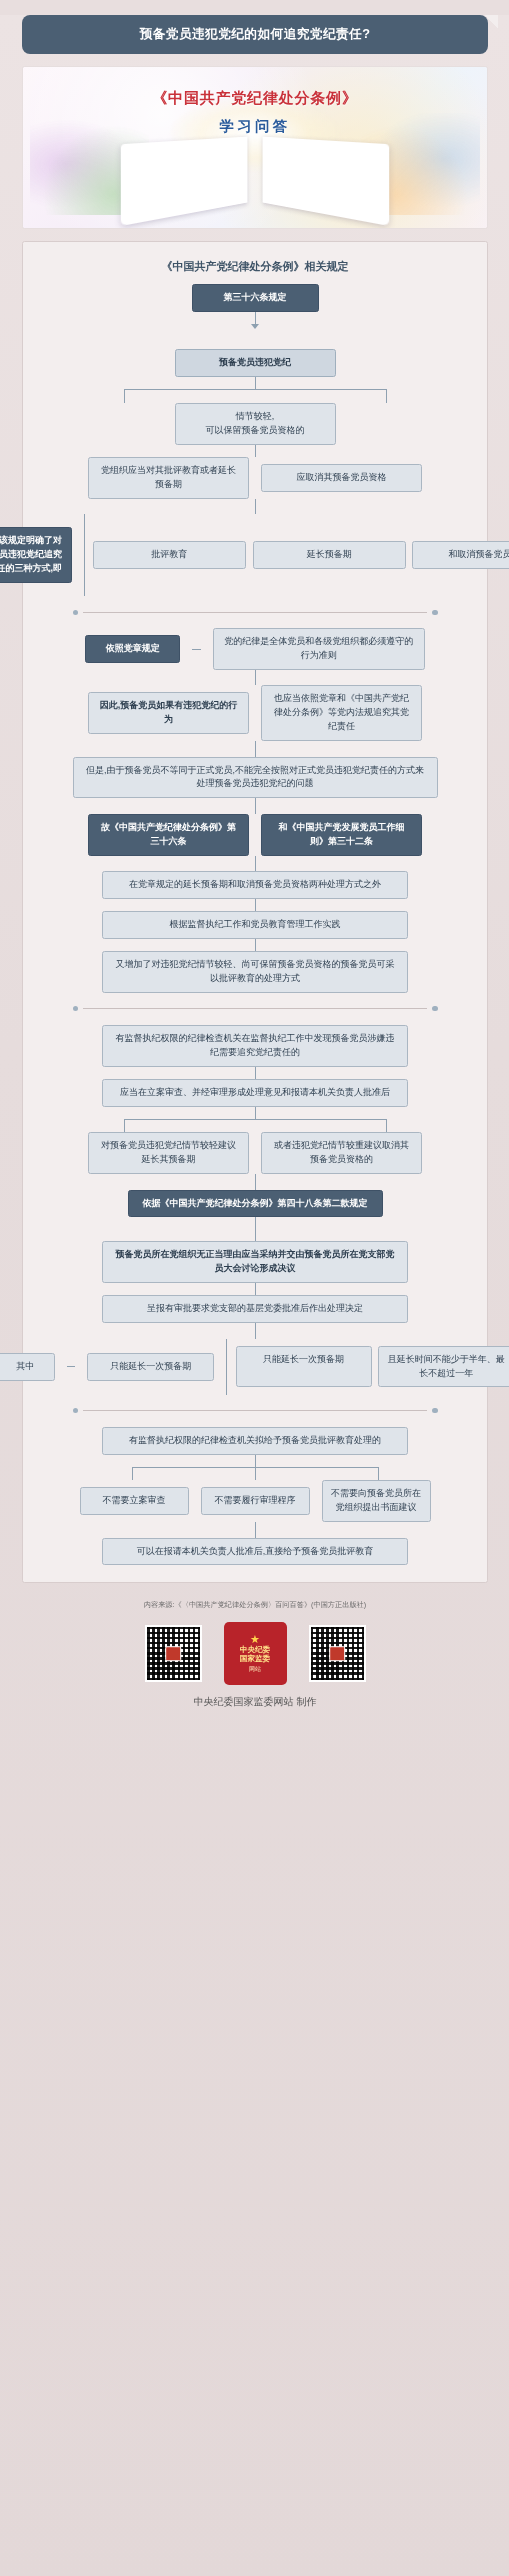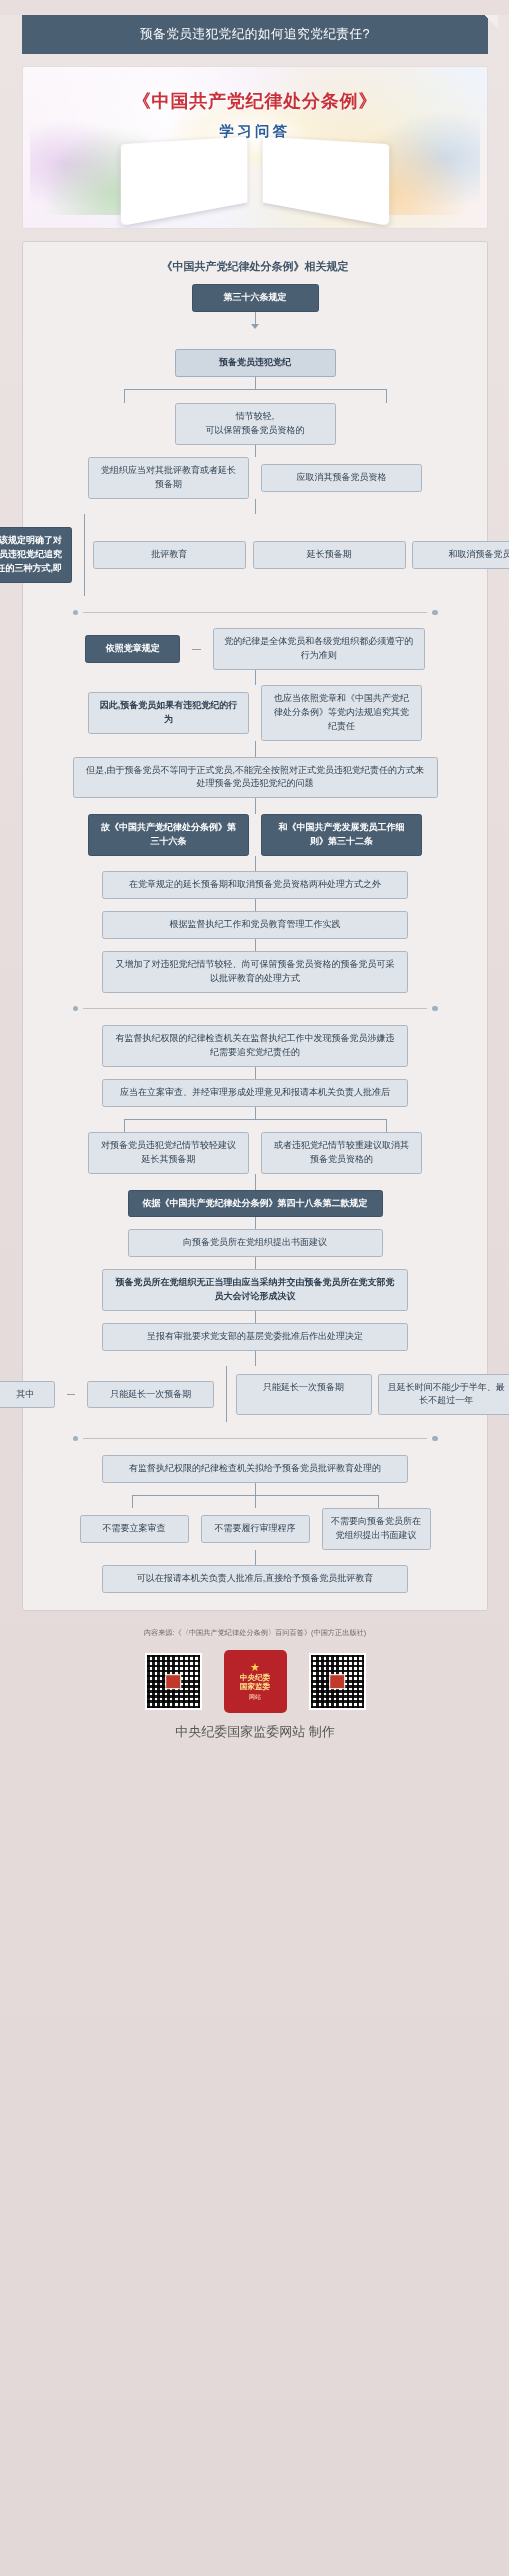--- a/index.html
+++ b/index.html
@@ -19,23 +19,23 @@
     padding:0 0 17px 0;
   }
   
   .header-bar{
     margin:15.3px 22px 0 22px;
     background:#4b5f73;
     color:#ffffff;
     text-align:center;
     padding:11px 8.5px;
     font-size:12.7px;
-    font-weight:normal;
+    font-weight:bold;
     letter-spacing:0.4px;
-    border-radius:0;
+    border-radius:8px;
   }
   
   .hero{
     margin:12px 22px 0 22px;
     height:161px;
     border-radius:2.5px;
     position:relative;
     overflow:hidden;
     background:
       radial-gradient(circle at 30% 30%, rgba(255,255,255,.85) 0%, rgba(255,255,255,0) 45%),
@@ -65,21 +65,21 @@
   .hero .glow{
     position:absolute;left:50%;top:29px;transform:translateX(-50%);
     width:170px;height:76px;border-radius:50%;
     background:radial-gradient(ellipse,rgba(255,255,255,.95) 0%,rgba(255,245,210,.45) 45%,rgba(255,255,255,0) 75%);
     filter:blur(1.7px);
   }
   .hero-title{
     position:absolute;left:0;right:0;top:22px;text-align:center;z-index:4;
   }
   .hero-title .l1{
-    font-size:18px;font-weight:bold;color:#c9313a;letter-spacing:0.8px;
+    font-size:15px;font-weight:bold;color:#c9313a;letter-spacing:0.8px;
     text-shadow:0 0.8px 1.7px rgba(255,255,255,.9);
   }
   .hero-title .l2{
     margin-top:8.5px;font-size:14.4px;font-weight:bold;color:#2a5b9b;letter-spacing:3.4px;
     text-shadow:0 0.8px 1.7px rgba(255,255,255,.9);
   }
   
   .panel{
     margin:12px 22px 0 22px;
     background:#f3eeee;
@@ -161,21 +161,21 @@
     transform:translate(-50%,-50%);background:#c0392b;border:1.7px solid #fff;border-radius:1.7px;
   }
   .emblem{
     width:63px;height:63px;border-radius:5.1px;background:#b8232a;color:#ffe08a;
     display:flex;flex-direction:column;align-items:center;justify-content:center;
     font-size:7.6px;line-height:1.25;font-weight:bold;text-align:center;padding:3.4px;box-sizing:border-box;
   }
   .emblem .star{font-size:11px;color:#ffd24d;line-height:1;}
   .emblem .sub{margin-top:2.5px;font-size:6px;color:#ffe9b8;font-weight:normal;}
   .credit{
-    margin:10.2px 22px 0 22px;text-align:center;font-size:13px;color:#555;
+    margin:10.2px 22px 0 22px;text-align:center;font-size:10px;color:#555;
   }
   .notch{
     position:absolute;right:12px;top:-0.8px;width:13.6px;height:13.6px;
     background:linear-gradient(225deg,#f3eeee 50%,transparent 50%);
   }
 </style>
 </head>
 <body>
 
 <div class="page">
@@ -302,21 +302,20 @@
       <div class="row">
         <div class="box half">对预备党员违犯党纪情节较轻建议延长其预备期</div>
         <div class="box half">或者违犯党纪情节较重建议取消其预备党员资格的</div>
       </div>
 
       <div class="vline v18"></div>
 
       <div class="box dark" style="width:255px;position:relative;">依据《中国共产党纪律处分条例》第四十八条第二款规定</div>
 
       <div class="vline v14"></div>
-      <div class="box wide">向预备党员所在党组织提出书面建议</div>
       <div class="vline v14"></div>
       <div class="box xwide em">预备党员所在党组织无正当理由应当采纳并交由预备党员所在党支部党员大会讨论形成决议</div>
       <div class="vline v14"></div>
       <div class="box xwide">呈报有审批要求党支部的基层党委批准后作出处理决定</div>
 
       <div class="vline v18"></div>
 
       <div class="row" style="align-items:center;">
         <div class="box" style="width:59px;">其中</div>
         <div class="conn"></div>

